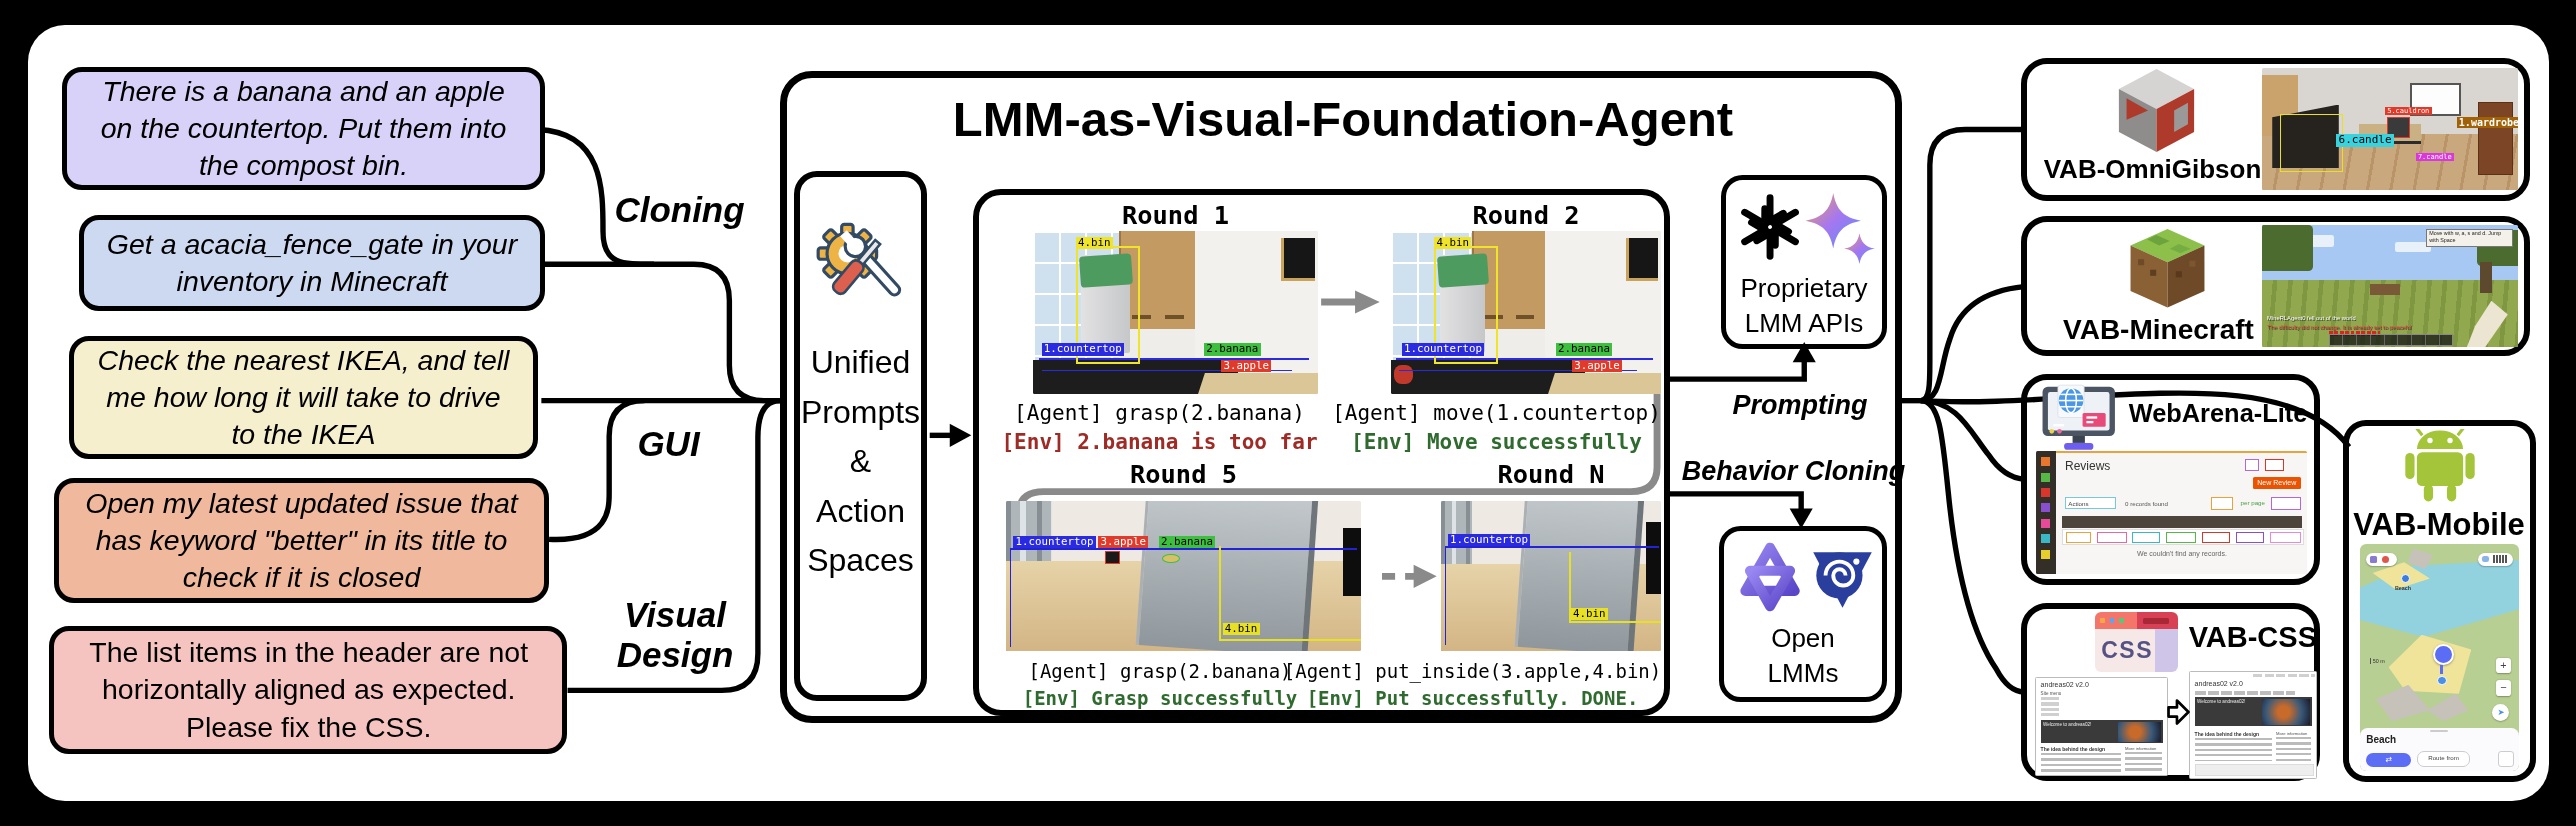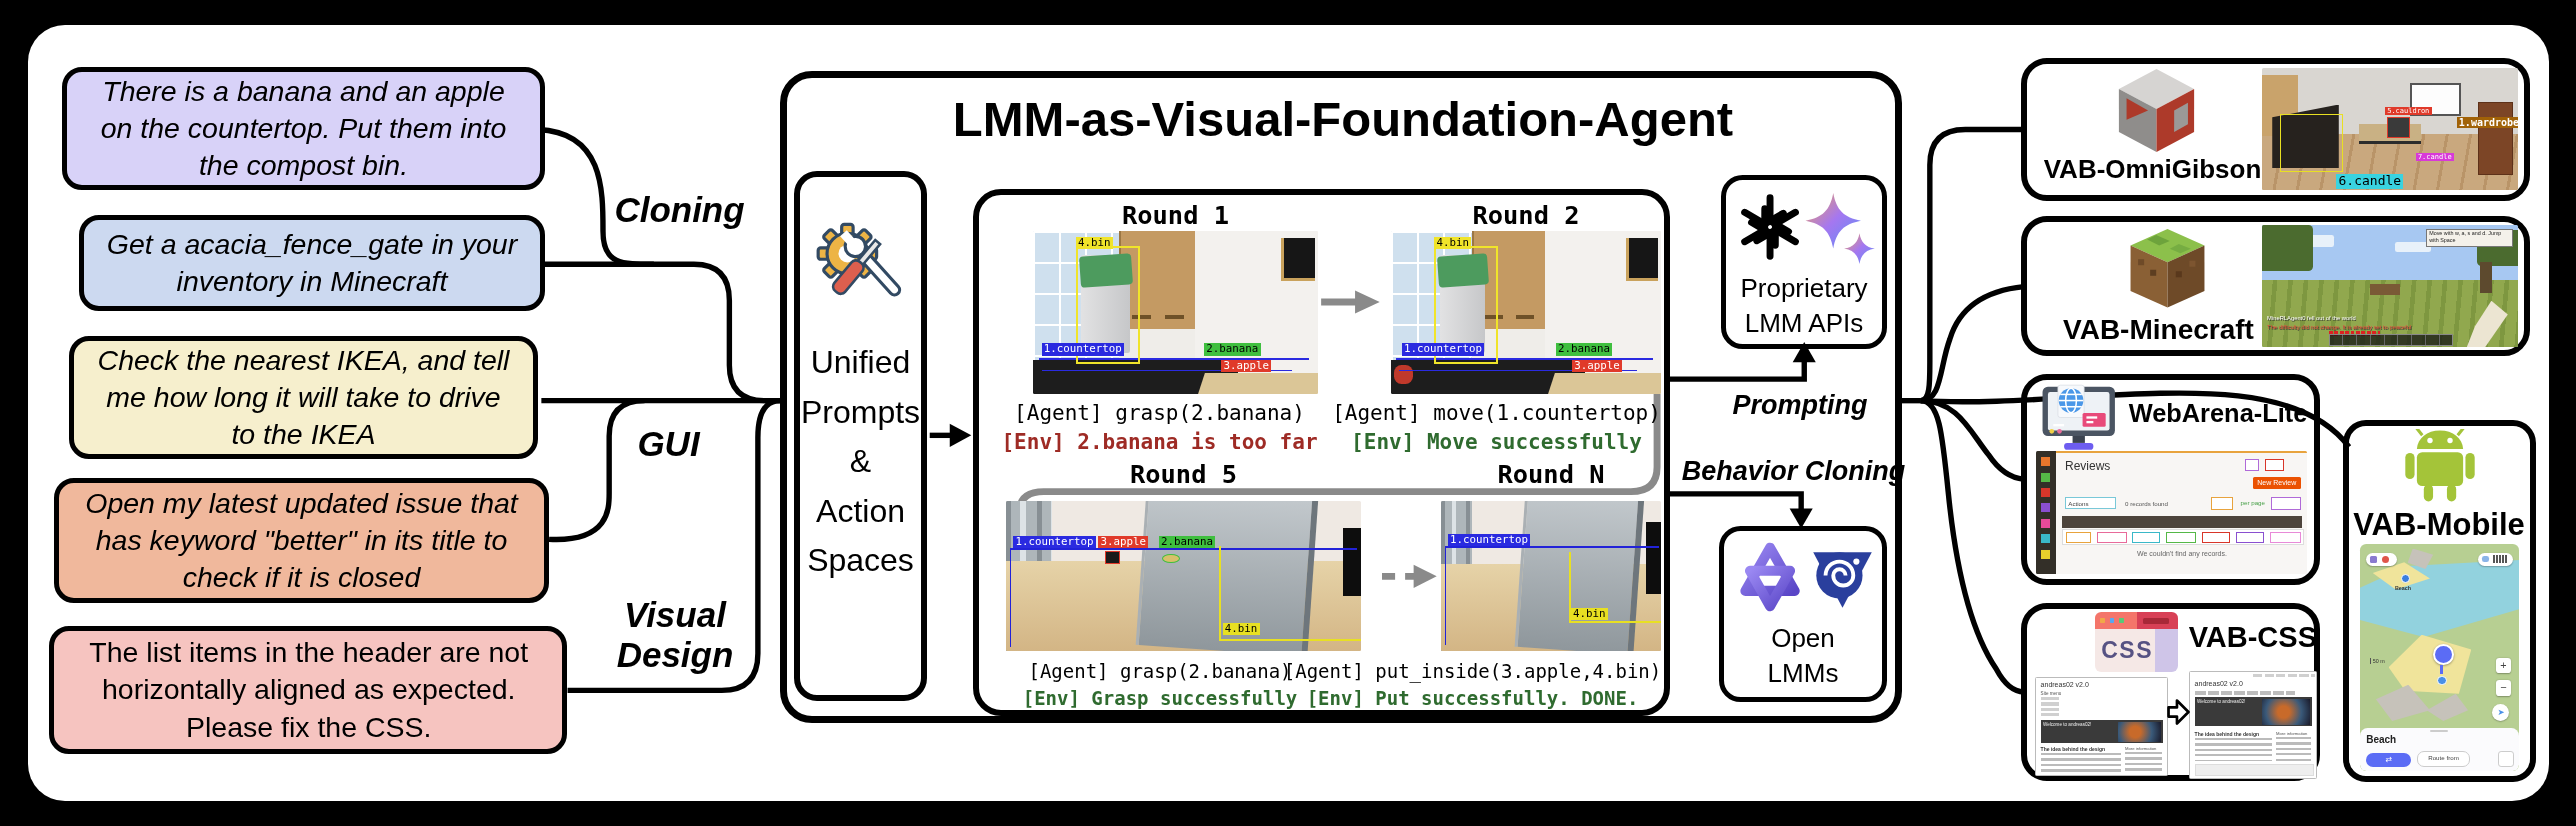--- a/index.html
+++ b/index.html
@@ -312,21 +312,21 @@
 <div class="shot" style="left:2262px;top:68px;width:256px;height:122px;background:#d9d6d1;">
   <div class="abs" style="left:0;bottom:0;width:100%;height:46%;background:repeating-linear-gradient(100deg,#c9a87e 0 20px,#b99468 20px 23px);"></div>
   <div class="abs" style="left:0;top:6%;width:14%;height:50%;background:#c9a36b;"></div>
   <div class="abs" style="left:4%;top:30%;width:26%;height:52%;background:#26221e;clip-path:polygon(0 20%,100% 0,100% 100%,0 100%);"></div>
   <div class="abs" style="left:38%;top:46%;width:24%;height:14%;background:#c9b184;border-bottom:3.1px solid #2c2c2c;"></div>
   <div class="abs" style="left:58%;top:12%;width:18%;height:24%;background:#fdfdfd;border:2.3px solid #555;"></div>
   <div class="abs" style="right:2%;top:28%;width:13%;height:58%;background:#7c4526;border:1.5px solid #5d3119;"></div>
   <div class="abs" style="left:7%;top:38%;width:24%;height:46%;border:1.5px solid #e8e022;z-index:5;"></div>
   <div class="abs" style="left:49%;top:40%;width:8%;height:16%;border:1.5px solid #e03a2a;z-index:5;background:#3a3a3a;"></div>
   <div class="chip" style="left:48%;top:32%;font-size:7px;background:#e03a2a;">5.cauldron</div>
-  <div class="chip" style="left:29%;top:54%;font-size:13px;background:#39d3e0;color:#000;margin-top:40px;">6.candle</div>
+  <div class="chip" style="left:29%;top:54%;font-size:11px;background:#39d3e0;color:#000;">6.candle</div>
   <div class="chip" style="left:76%;top:40%;font-size:10px;background:#a16207;font-weight:bold;">1.wardrobe</div>
   <div class="chip" style="left:60%;top:70%;font-size:7px;background:#d839d8;">7.candle</div>
 </div>
 
 <div class="box" style="left:2021px;top:216px;width:509px;height:140px;"></div>
 <svg class="abs" style="left:2126px;top:226px;z-index:3;" width="83" height="86" viewBox="0 0 110 114">
   <polygon points="55,4 104,26 55,48 6,26" fill="#8cc04b"></polygon>
   <polygon points="40,12 58,20 44,26 28,18" fill="#6da33c"></polygon>
   <polygon points="70,24 86,30 72,36 58,30" fill="#76ad42"></polygon>
   <polygon points="6,26 55,48 55,108 6,86" fill="#8a6035"></polygon>

